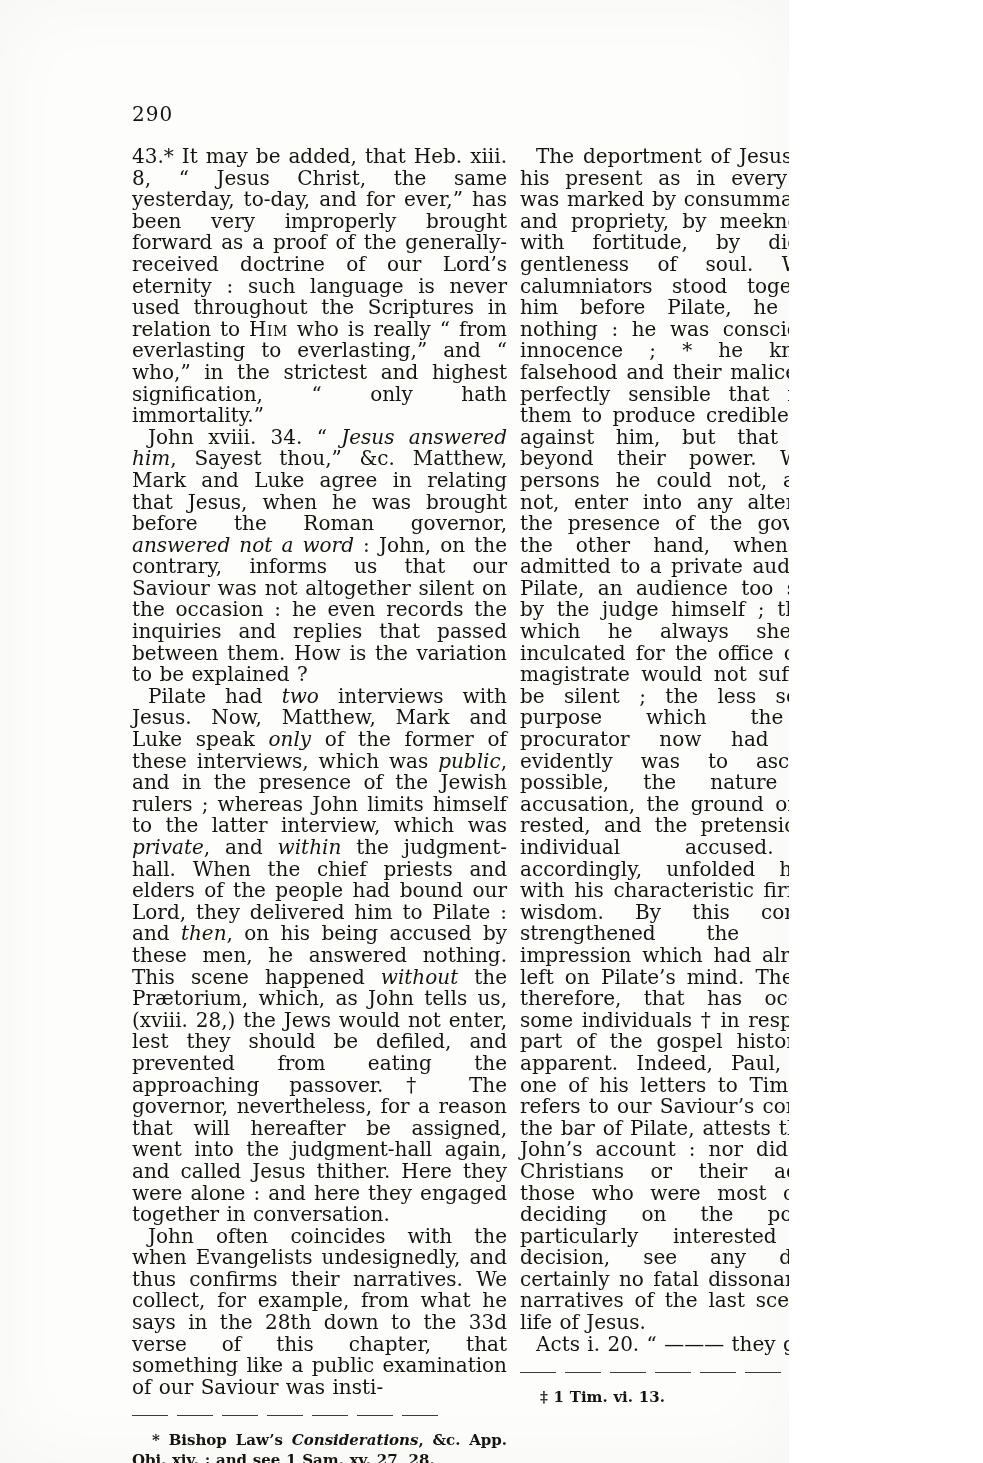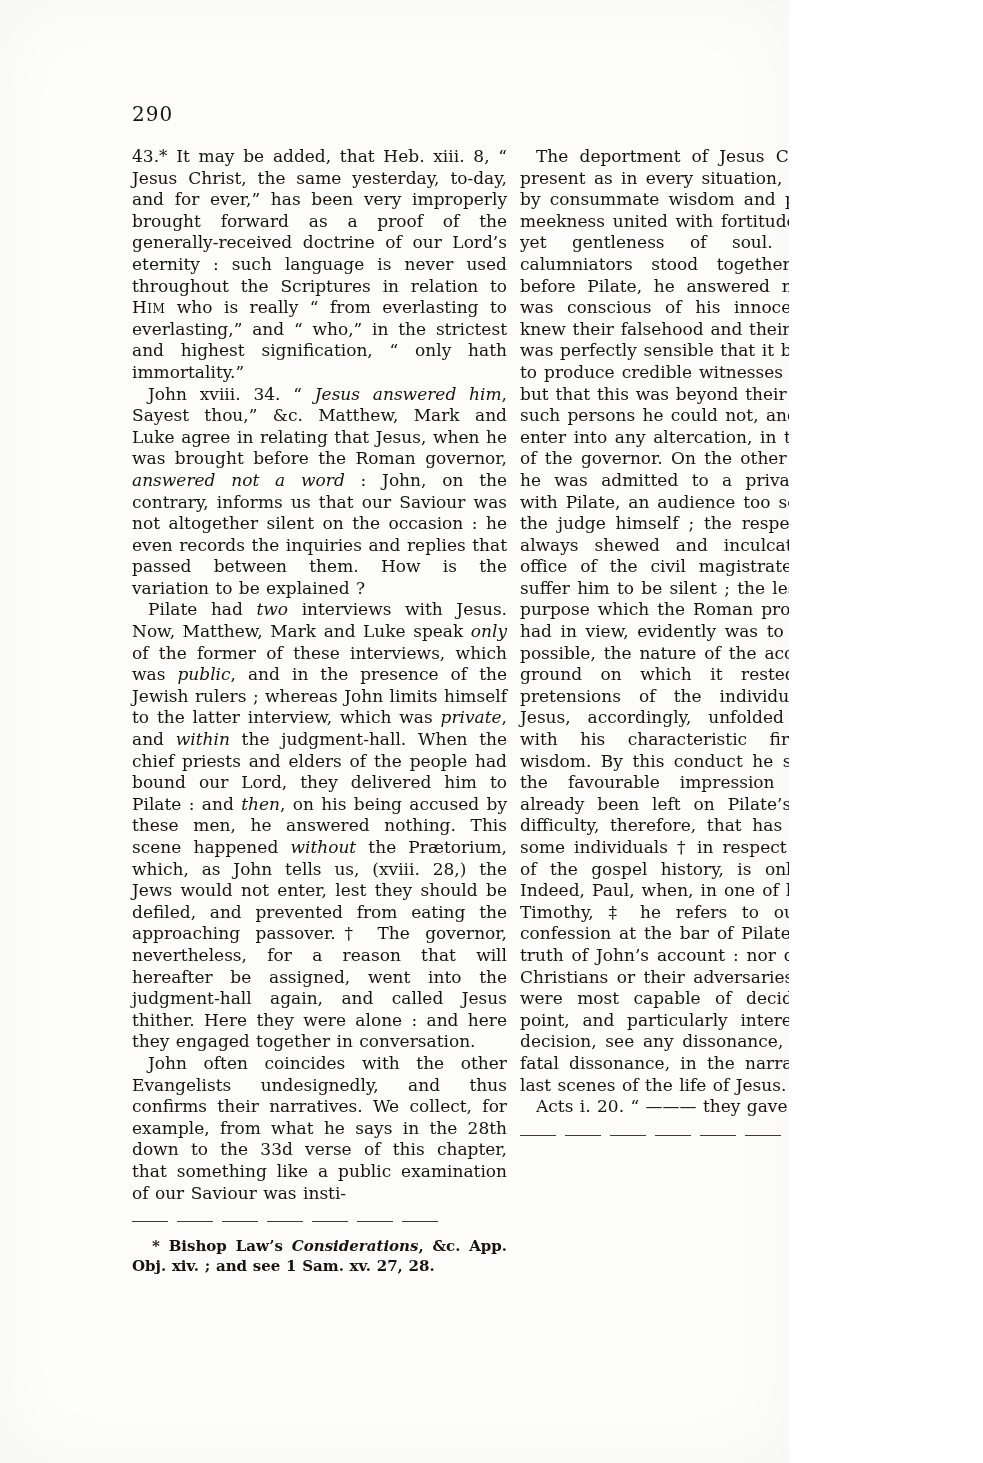--- a/index.html
+++ b/index.html
@@ -49,21 +49,21 @@
   .col {
     width: 375px;
     flex: none;
   }
   .col.right {
     width: 378px;
   }
   p.para {
     margin: 0;
     text-align: justify;
-    font-size: 17px;
+    font-size: 20px;
     line-height: 21.6px;
     word-spacing: 1px;
     hyphens: none;
   }
   p.para.indent { text-indent: 16px; }
   .it { font-style: italic; }
   .sc { font-variant: small-caps; letter-spacing: 0.5px; }
   .fn-rule {
     margin: 17px 0 15px 0;
     height: 1px;
@@ -90,33 +90,34 @@
     <div class="page-number">290</div>
   </div>
 
   <div class="columns">
 
     <div class="col left">
       <div>
           <p class="para"><span>43.*  It may be added, that Heb. xiii. 8, “ Jesus Christ, the same yesterday, to-day, and for ever,” has been very improperly brought forward as a proof of the generally-received doctrine of our Lord’s eternity : such language is never used throughout the Scriptures in relation to </span><span class="sc">Him</span><span> who is really “ from everlasting to everlasting,” and “ who,” in the strictest and highest signification, “ only hath immortality.”</span></p>
           <p class="para indent"><span>John xviii. 34.  “ </span><span class="it">Jesus answered him</span><span>, Sayest thou,” &amp;c.  Matthew, Mark and Luke agree in relating that Jesus, when he was brought before the Roman governor, </span><span class="it">answered not a word</span><span> : John, on the contrary, informs us that our Saviour was not altogether silent on the occasion : he even records the inquiries and replies that passed between them.  How is the variation to be explained ?</span></p>
           <p class="para indent"><span>Pilate had </span><span class="it">two</span><span> interviews with Jesus.  Now, Matthew, Mark and Luke speak </span><span class="it">only</span><span> of the former of these interviews, which was </span><span class="it">public</span><span>, and in the presence of the Jewish rulers ; whereas John limits himself to the latter interview, which was </span><span class="it">private</span><span>, and </span><span class="it">within</span><span> the judgment-hall.  When the chief priests and elders of the people had bound our Lord, they delivered him to Pilate : and </span><span class="it">then</span><span>, on his being accused by these men, he answered nothing.  This scene happened </span><span class="it">without</span><span> the Prætorium, which, as John tells us, (xviii. 28,) the Jews would not enter, lest they should be defiled, and prevented from eating the approaching passover.†  The governor, nevertheless, for a reason that will hereafter be assigned, went into the judgment-hall again, and called Jesus thither.  Here they were alone : and here they engaged together in conversation.</span></p>
-          <p class="para indent"><span>John often coincides with the other Evangelists undesignedly, and thus confirms their narratives.  We collect, for example, from what he says in the 28th down to the 33d verse of this chapter, that something like a public examination of our Saviour was insti-</span></p>
+          <p class="para indent"><span>John often coincides with the when Evangelists undesignedly, and thus confirms their narratives.  We collect, for example, from what he says in the 28th down to the 33d verse of this chapter, that something like a public examination of our Saviour was insti-</span></p>
         </div>
       <div class="fn-rule left-style"></div>
       <div>
           <p class="footnote indent"><span>* Bishop Law’s </span><span class="it">Considerations</span><span>, &amp;c. App. Obj. xiv. ; and see 1 Sam. xv. 27, 28.</span></p>
         </div>
     </div>
 
     <div class="col right">
       <div>
           <p class="para indent"><span>The deportment of Jesus Christ, in his present as in every situation, was marked by consummate wisdom and propriety, by meekness united with fortitude, by dignity yet gentleness of soul.  When his calumniators stood together with him before Pilate, he answered nothing : he was conscious of his innocence ; *  he knew their falsehood and their malice, and was perfectly sensible that it became them to produce credible witnesses against him, but that this was beyond their power.  With such persons he could not, and would not, enter into any altercation, in the presence of the governor.  On the other hand, when he was admitted to a private audience with Pilate, an audience too sought for by the judge himself ; the respect which he always shewed and inculcated for the office of the civil magistrate would not suffer him to be silent ; the less so, as the purpose which the Roman procurator now had in view, evidently was to ascertain, if possible, the nature of the accusation, the ground on which it rested, and the pretensions of the individual accused.  Jesus, accordingly, unfolded his claims with his characteristic firmness and wisdom.  By this conduct he strengthened the favourable impression which had already been left on Pilate’s mind.  The difficulty, therefore, that has occurred to some individuals † in respect of this part of the gospel history, is only apparent.  Indeed, Paul, when, in one of his letters to Timothy, ‡ he refers to our Saviour’s confession at the bar of Pilate, attests the truth of John’s account : nor did the early Christians or their adversaries, those who were most capable of deciding on the point, and particularly interested in the decision, see any dissonance, certainly no fatal dissonance, in the narratives of the last scenes of the life of Jesus.</span></p>
           <p class="para indent"><span>Acts i. 20.  “ ——— they gave</span></p>
         </div>
       <div class="fn-rule right-style"></div>
       <div>
+          <p class="footnote indent"><span>‡ 1 Tim. vi. 13.</span></p>
         </div>
     </div>
 
   </div>
 
 </div>
 
 </body></html>

